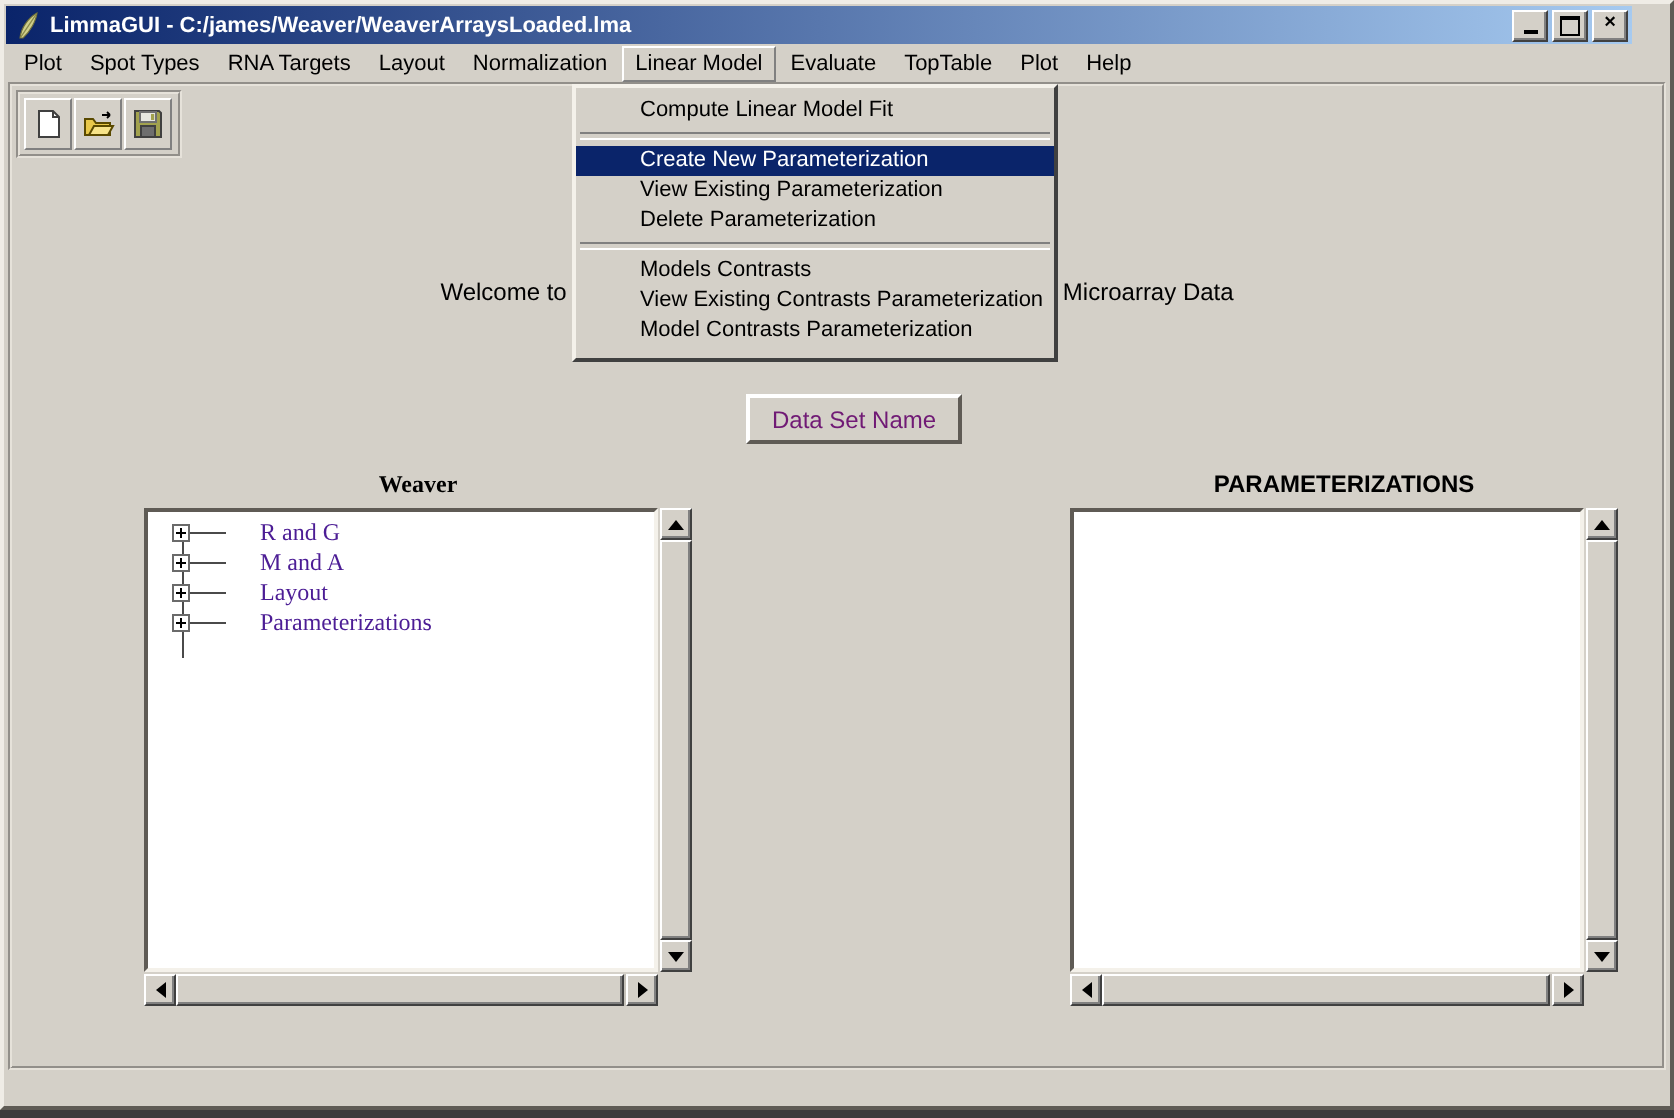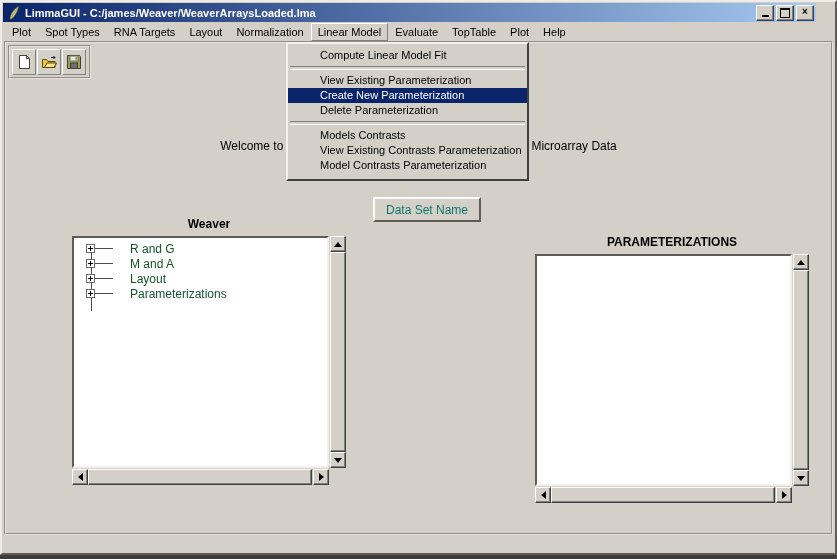--- a/index.html
+++ b/index.html
@@ -57,42 +57,42 @@
     border:1px solid;border-color:#ffffff #808080 #808080 #ffffff;
     display:flex;align-items:center;justify-content:center;
   }
   
   .welcome{
     position:absolute;top:96px;left:0;right:0;text-align:center;
     font-size:12px;color:#000;white-space:nowrap;
   }
   .dataset-btn{
     position:absolute;top:154px;left:367px;height:25px;
-    background:#d4d0c8;padding:0 11px;font-size:12px;color:#0f766e;
+    background:#d4d0c8;padding:0 11px;font-size:12px;color:#701a75;
     font-family:"Liberation Sans",sans-serif;
     border:2px solid;border-color:#ffffff #5f5b55 #5f5b55 #ffffff;
     display:flex;align-items:center;
   }
   
   .panel{position:absolute;width:274px;}
-  .panel-left{left:66px;top:174px;}
+  .panel-left{left:66px;top:192px;font-family:Liberation Serif, serif;}
   .panel-right{left:529px;top:192px;}
   .panel-title{text-align:center;font-weight:bold;font-size:12px;height:19px;color:#000;}
   .panel-grid{
     display:grid;grid-template-columns:1fr 16px;grid-template-rows:232px 16px;
     column-gap:1px;row-gap:1px;
   }
   .listbox{
     background:#ffffff;position:relative;overflow:hidden;
     border:2px solid;border-color:#5f5b55 #f4f1ea #f4f1ea #5f5b55;
   }
   
   .tree{position:absolute;left:0;top:3px;right:0;}
   .tree-vline{position:absolute;left:17px;top:10px;width:1px;height:60px;background:#4a4a4a;}
-  .tree-row{height:15px;display:flex;align-items:center;position:relative;font-size:12px;color:#14532d;}
+  .tree-row{height:15px;display:flex;align-items:center;position:relative;font-size:12px;color:#4c1d95;}
   .tree-indent{width:12px;flex:0 0 auto;}
   .plusbox{
     width:9px;height:9px;box-sizing:border-box;flex:0 0 auto;
     border:1px solid #6a6a6a;background:#ffffff;position:relative;z-index:1;
   }
   .plusbox::before{content:"";position:absolute;left:1px;right:1px;top:3px;height:1px;background:#000;}
   .plusbox::after{content:"";position:absolute;top:1px;bottom:1px;left:3px;width:1px;background:#000;}
   .tree-hline{width:18px;height:1px;background:#4a4a4a;flex:0 0 auto;}
   .tree-label{margin-left:17px;white-space:nowrap;}
   
@@ -275,22 +275,22 @@
         </div>
         <div></div>
       </div>
     </div>
 
   </div>
 
   <div class="dropdown">
     <div class="dd-item">Compute Linear Model Fit</div>
     <div class="dd-sep"></div>
+    <div class="dd-item highlighted">Create New Parameterization</div>
     <div class="dd-item">View Existing Parameterization</div>
-    <div class="dd-item highlighted">Create New Parameterization</div>
     <div class="dd-item">Delete Parameterization</div>
     <div class="dd-sep"></div>
     <div class="dd-item">Models Contrasts</div>
     <div class="dd-item">View Existing Contrasts Parameterization</div>
     <div class="dd-item">Model Contrasts Parameterization</div>
   </div>
 
 </div>
 
 </body></html>

